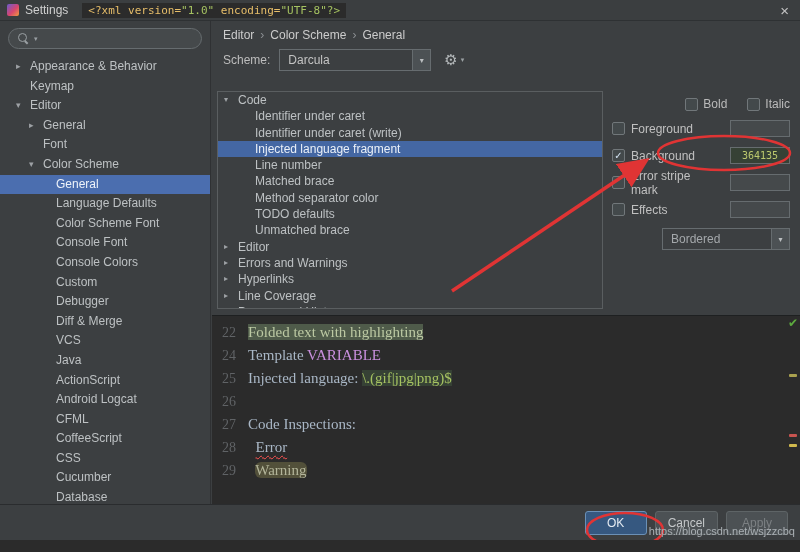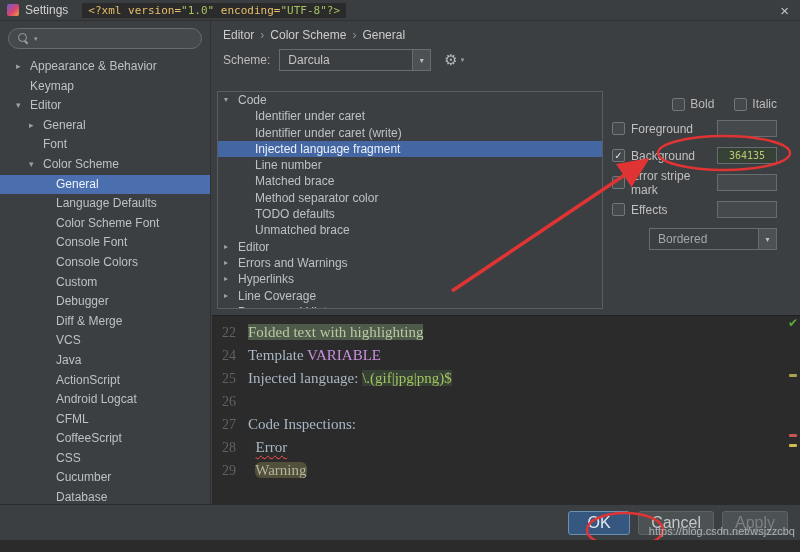--- a/index.html
+++ b/index.html
@@ -23,21 +23,21 @@
   .search-caret{color:#9aa0a3;font-size:7px;}
   .nav-list{position:absolute;top:36px;left:0;right:0;bottom:0;}
   .nav-row{position:relative;height:19.6px;line-height:19.6px;white-space:nowrap;color:#bdc1c3;}
   .nav-row.selected{background:#4b6eaf;color:#eef3f9;}
   .tree-arrow{position:absolute;color:#9da1a5;font-size:9px;top:0;}
   .indent-1{padding-left:30px;}.indent-1 .tree-arrow{left:16px;}
   .indent-2{padding-left:43px;}.indent-2 .tree-arrow{left:29px;}
   .indent-3{padding-left:56px;}
 
   
-  .main{position:absolute;left:212px;top:21px;right:15px;height:294px;background:#3c3f41;}
+  .main{position:absolute;left:212px;top:21px;right:2px;height:294px;background:#3c3f41;}
   .breadcrumb{position:absolute;left:11px;top:7px;color:#cccccc;}
   .crumb{color:#cccccc;}
   .crumb-sep{color:#8b8f92;margin:0 6px;}
   .scheme-row{position:absolute;left:11px;top:28px;display:flex;align-items:center;gap:9px;height:22px;}
   .scheme-label{color:#bdbdbd;}
   .combo{height:22px;border:1px solid #666c6f;background:#3c3f41;display:flex;align-items:stretch;}
   .scheme-combo{width:152px;}
   .combo-text{flex:1;display:flex;align-items:center;padding:0 8px;color:#c3c3c3;}
   .combo-arrow{width:18px;background:#4c5154;border-left:1px solid #666c6f;display:flex;align-items:center;justify-content:center;color:#bcbfc1;font-size:8px;flex:none;}
   .gear{display:flex;align-items:center;gap:3px;color:#b2b6b8;font-size:15px;margin-left:4px;}
@@ -75,21 +75,21 @@
   .seg-template{color:#c98fde;}
   .seg-injected{background:#364135;color:#a5c261;}
   .seg-error{color:#a9b7c6;text-decoration:underline wavy #ff5252 1px;text-underline-offset:3px;}
   .seg-warning{background:#52503a;color:#b3b59a;border-radius:6px;}
   .stripe{position:absolute;right:0;top:0;width:14px;bottom:0;}
   .ok-icon{position:absolute;top:1px;right:2px;color:#5dab3f;font-size:12px;line-height:1;}
   .mark{position:absolute;right:3px;width:8px;height:3px;border-radius:1px;}
 
   
   .footer{position:absolute;left:0;right:0;bottom:0;height:36px;background:#3c3f41;border-top:1px solid #2a2c2e;display:flex;align-items:center;justify-content:flex-end;gap:8px;padding:0 12px;}
-  .btn{min-width:62px;height:24px;background:#4c5154;border:1px solid #5e6466;border-radius:3px;color:#c5c8ca;font-family:inherit;font-size:16px;display:inline-flex;align-items:center;justify-content:center;padding:0 12px;}
+  .btn{min-width:62px;height:24px;background:#4c5154;border:1px solid #5e6466;border-radius:3px;color:#c5c8ca;font-family:inherit;font-size:12px;display:inline-flex;align-items:center;justify-content:center;padding:0 12px;}
   .btn-ok{background:#365880;border-color:#6b90b6;color:#e2e9f0;}
   .btn-apply{color:#7c8083;}
 
   .watermark{position:absolute;right:5px;bottom:3px;color:#aab0b4;font-size:11px;z-index:30;}
 
   
   .annot{position:absolute;left:0;top:0;z-index:25;pointer-events:none;}
 </style>
 </head>
 <body>

